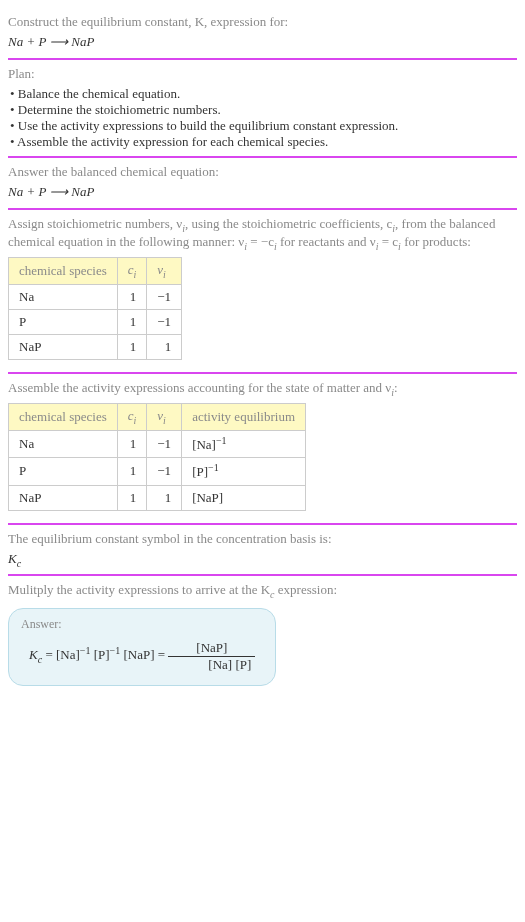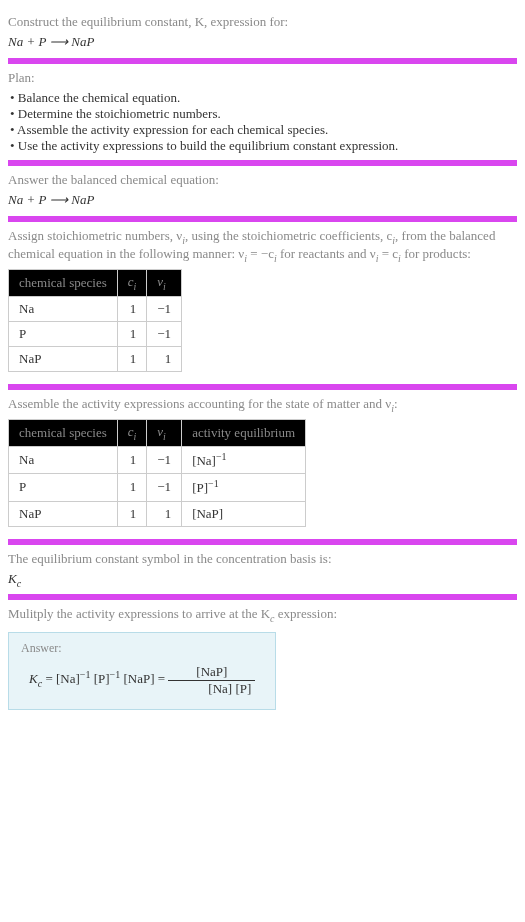--- a/index.html
+++ b/index.html
@@ -6,21 +6,21 @@
       font-family: Georgia, 'Times New Roman', serif;
       font-size: 13px;
       color: #333;
       margin: 0;
       padding: 8px;
       width: 525px;
       box-sizing: border-box;
       background: white;
     }
     .section {
-      border-bottom: 6px solid #d946ef;
+      border-bottom: 2px solid #d946ef;
       padding: 6px 0;
     }
     .section:last-child {
       border-bottom: none;
     }
     .prompt {
       color: #8a8a8a;
       margin-bottom: 4px;
     }
     .equation {
@@ -35,29 +35,29 @@
       margin: 6px 0;
     }
     th, td {
       border: 1px solid #ccc;
       padding: 4px 10px;
       text-align: left;
       font-weight: normal;
     }
     th {
       color: #8a8a8a;
-      background: #000000;
+      background: #fef9c3;
     }
     td.num {
       text-align: right;
     }
     .answer-box {
       background: #e8f4f8;
       border: 1px solid #b8dce8;
-      border-radius: 0;
+      border-radius: 15px;
       padding: 8px 12px;
       margin-top: 4px;
       display: inline-block;
     }
     .answer-label {
       color: #8a8a8a;
       font-size: 12px;
       margin-bottom: 4px;
     }
     .math {
@@ -93,22 +93,22 @@
   <div class="prompt">
     <span>Construct the equilibrium constant, K, expression for:</span>
   </div>
   <div class="equation">Na + P ⟶ NaP</div>
 </div>
 
 <div class="section">
   <div class="prompt">Plan:</div>
   <div class="bullet">• Balance the chemical equation.</div>
   <div class="bullet">• Determine the stoichiometric numbers.</div>
+  <div class="bullet">• Use the activity expressions to build the equilibrium constant expression.</div>
   <div class="bullet">• Assemble the activity expression for each chemical species.</div>
-  <div class="bullet">• Use the activity expressions to build the equilibrium constant expression.</div>
 </div>
 
 <div class="section">
   <div class="prompt">Answer the balanced chemical equation:</div>
   <div class="equation">Na + P ⟶ NaP</div>
 </div>
 
 <div class="section">
   <div class="prompt">
     <span>Assign stoichiometric numbers, ν</span><sub>i</sub><span>, using the stoichiometric coefficients, c</span><sub>i</sub><span>, from the balanced chemical equation in the following manner: ν</span><sub>i</sub><span> = −c</span><sub>i</sub><span> for reactants and ν</span><sub>i</sub><span> = c</span><sub>i</sub><span> for products:</span>

